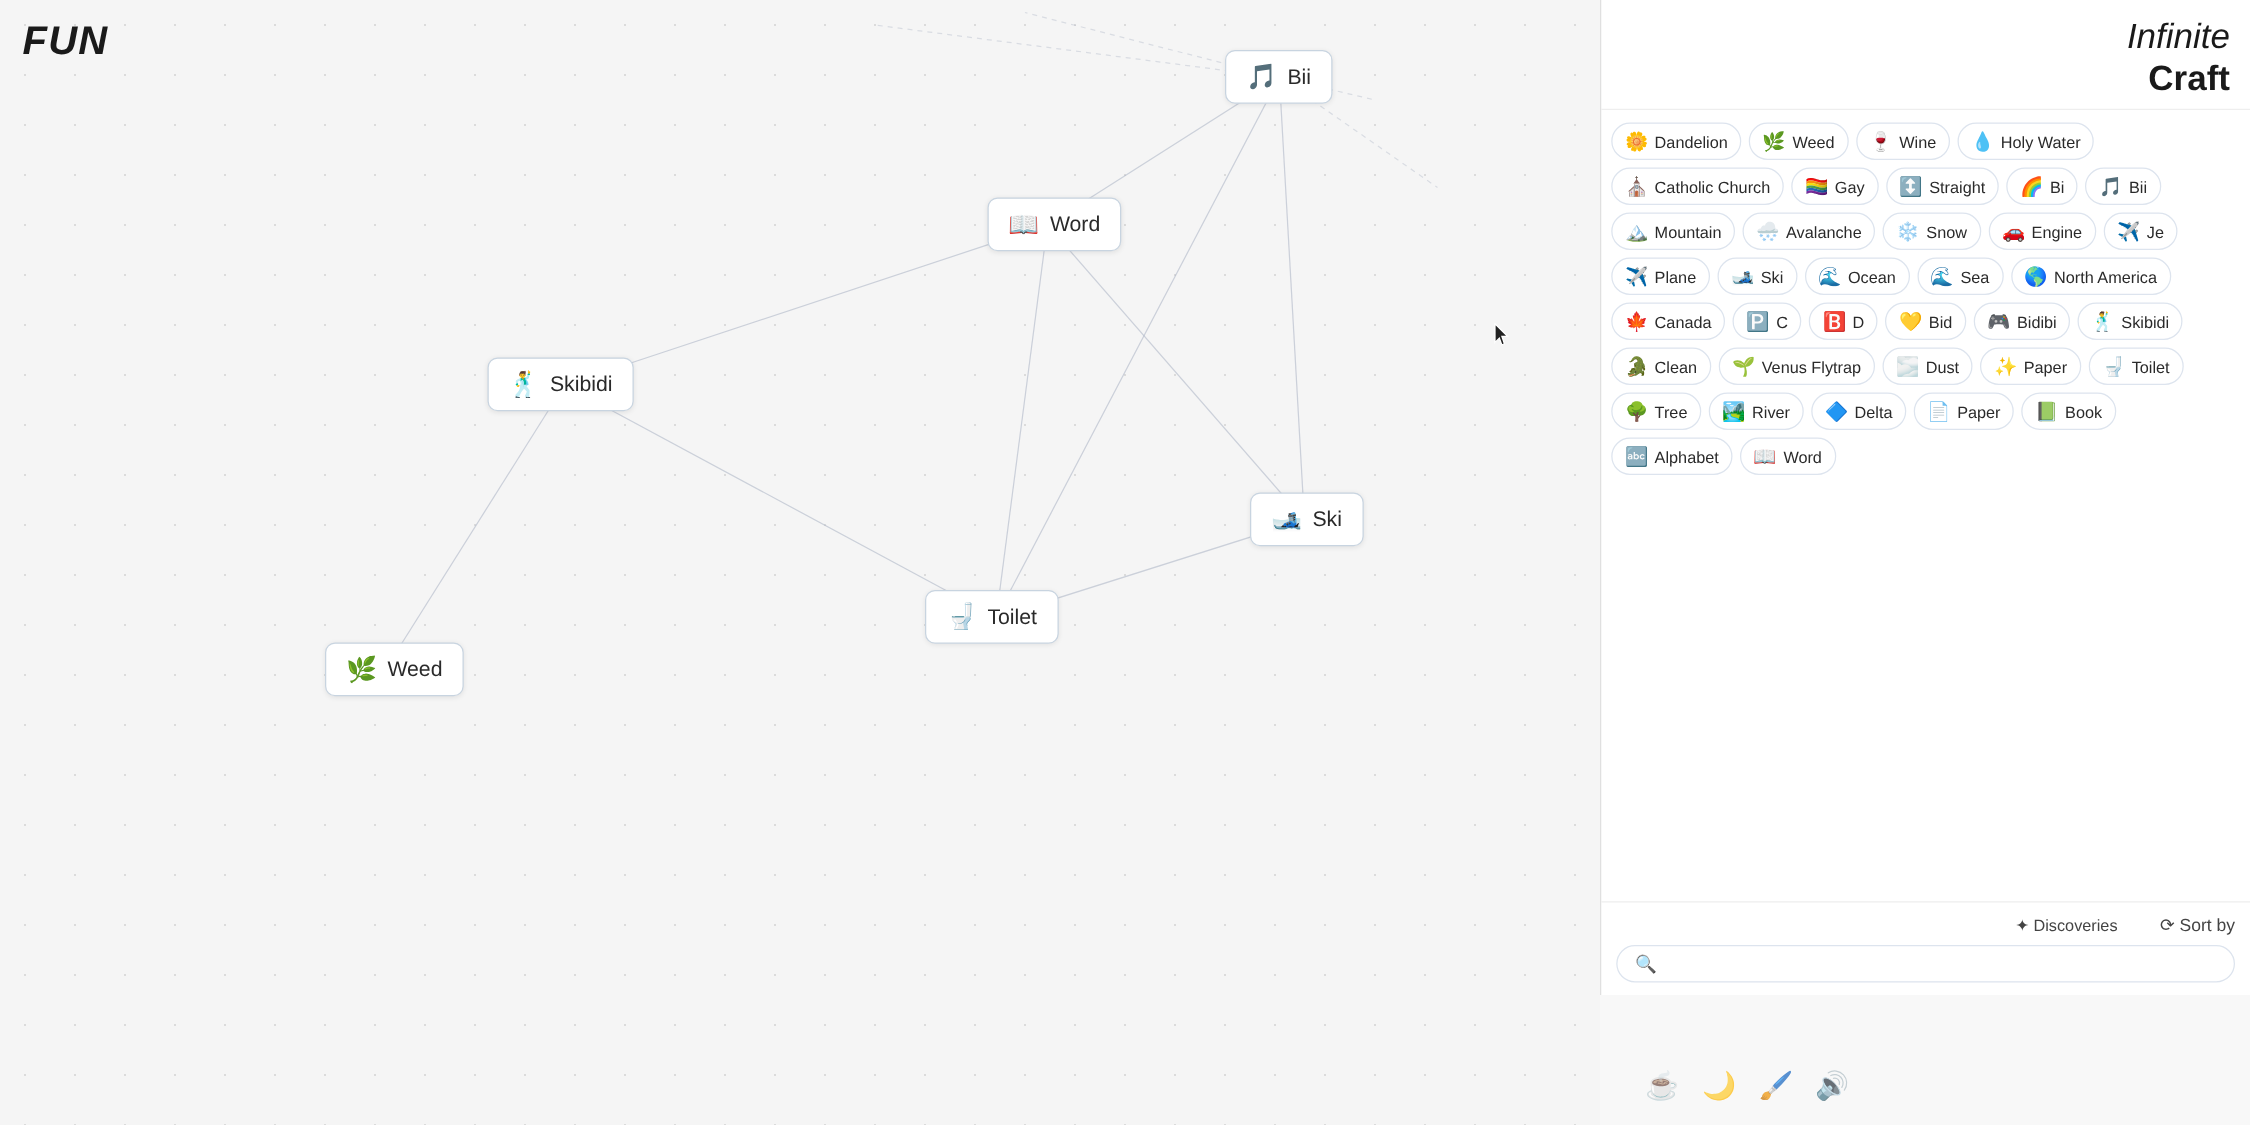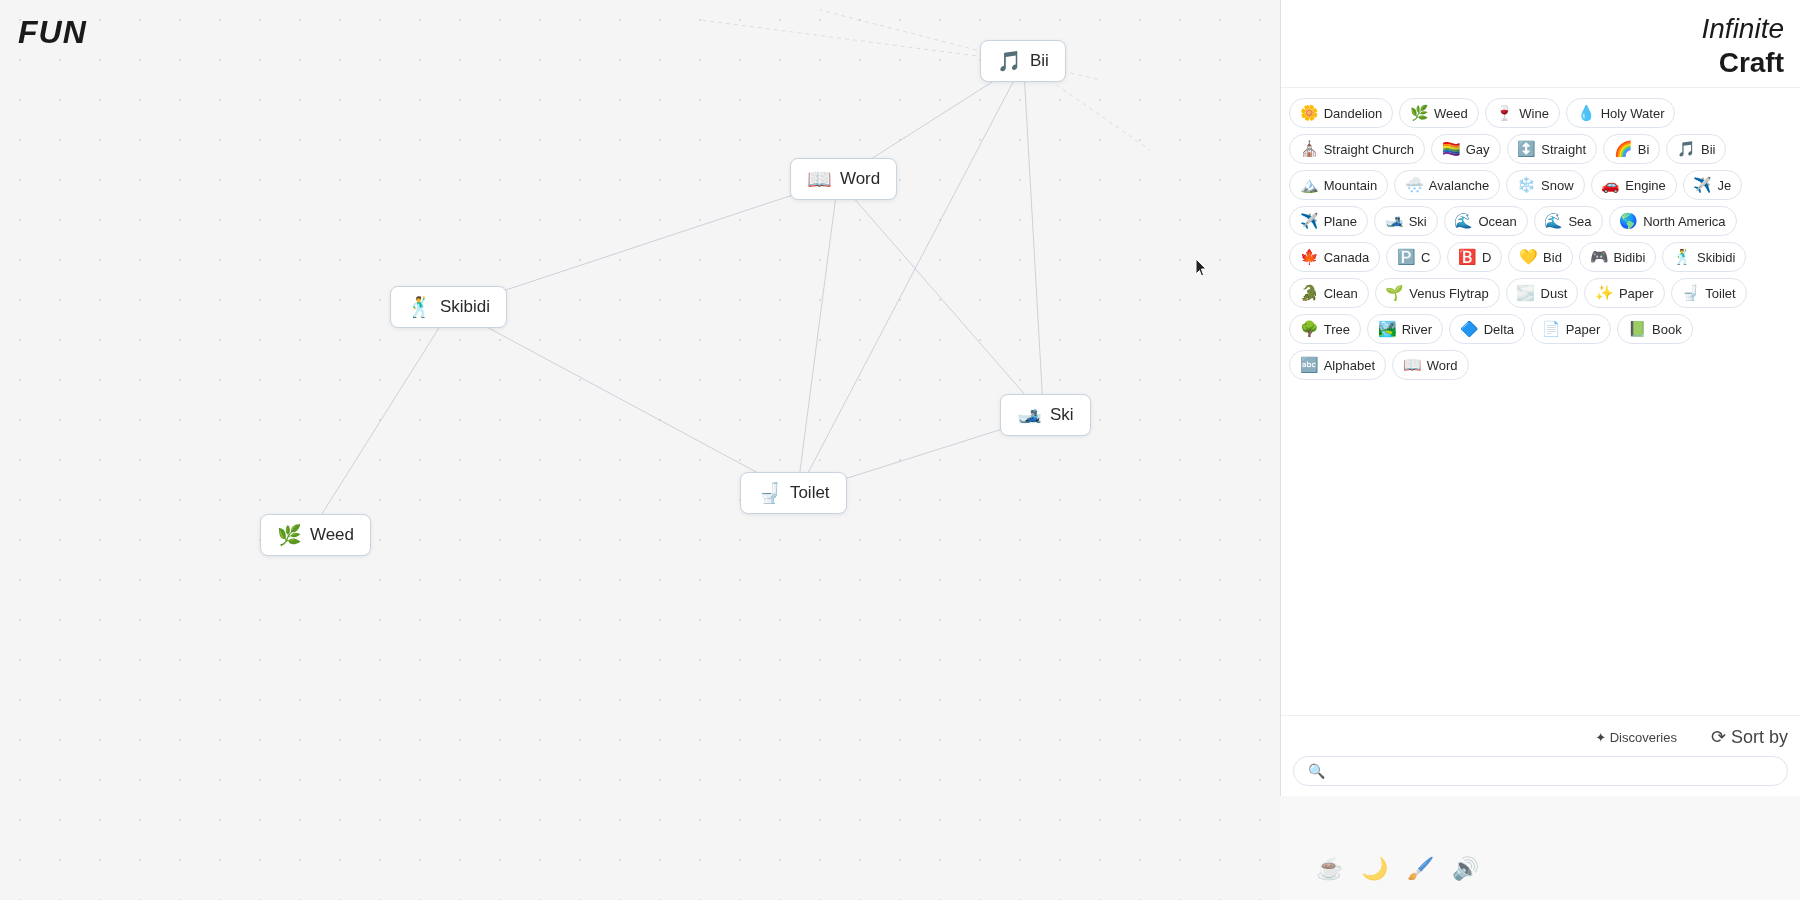--- a/index.html
+++ b/index.html
@@ -198,21 +198,21 @@
       font-size: 13px;
       color: #444;
       cursor: pointer;
       font-weight: 500;
     }
 
     .sort-btn {
       display: flex;
       align-items: center;
       gap: 5px;
-      font-size: 18px;
+      font-size: 14px;
       color: #444;
       cursor: pointer;
       font-weight: 500;
     }
 
     #search-bar {
       display: flex;
       align-items: center;
       gap: 8px;
       border: 1.5px solid #dde4ee;
@@ -317,21 +317,21 @@
       <div class="item-chip">
         <span class="chip-emoji">🍷</span>
         <span>Wine</span>
       </div>
       <div class="item-chip">
         <span class="chip-emoji">💧</span>
         <span>Holy Water</span>
       </div>
       <div class="item-chip">
         <span class="chip-emoji">⛪</span>
-        <span>Straight Church</span>
+        <span>Catholic Church</span>
       </div>
       <div class="item-chip">
         <span class="chip-emoji">🏳️‍🌈</span>
         <span>Gay</span>
       </div>
       <div class="item-chip">
         <span class="chip-emoji">↕️</span>
         <span>Straight</span>
       </div>
       <div class="item-chip">

